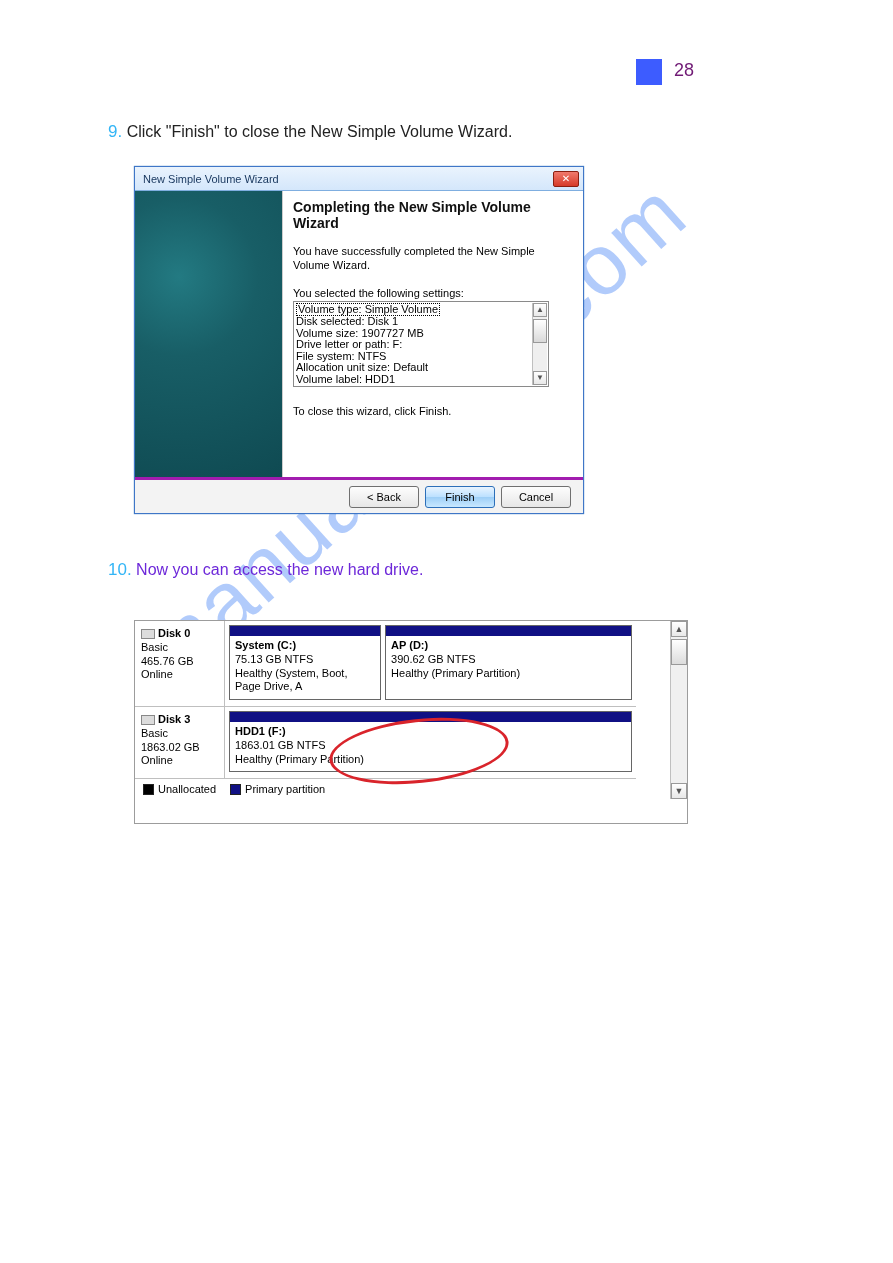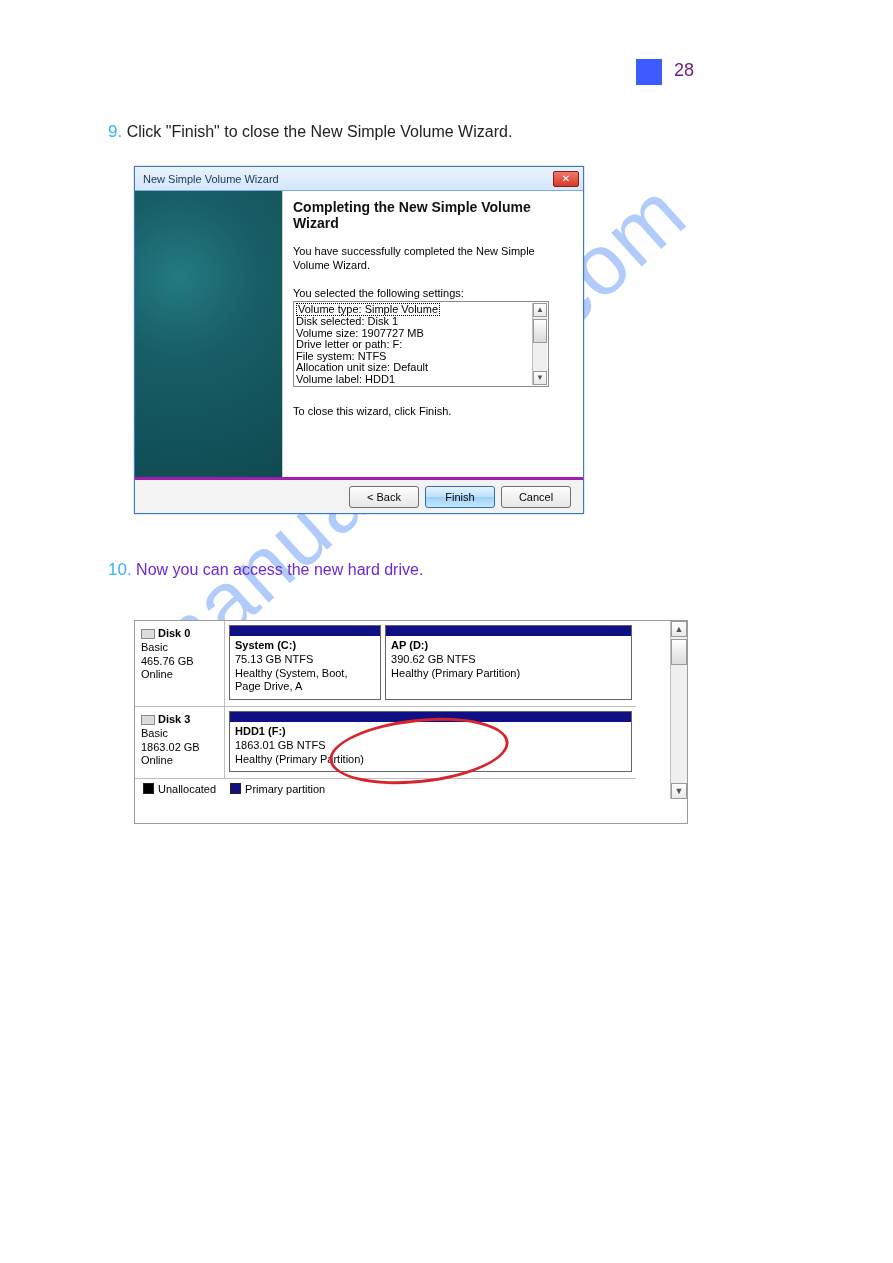--- a/index.html
+++ b/index.html
@@ -215,21 +215,21 @@
   }
   .diskmgmt .scrollcol .thumb{
     margin-top:2px;height:26px;border:1px solid #999;
     background:linear-gradient(#fff,#dcdcdc);
   }
   .diskmgmt .body { display:flex;gap:34px; }
   .diskmgmt .rows { flex:1; }
   .diskmgmt .legend {
     padding:4px 8px;
     font-size:11px;
-    display:flex; gap:4px; align-items:flex-start;
+    display:flex; gap:4px; align-items:flex-end;
   }
   .diskmgmt .legend .swatch { width:11px; height:11px; display:inline-block; border:1px solid #222;}
   .sw-black{background:#000;}
   .sw-blue{background:#101084;}
 
   
   .redcircle {
     position:absolute;
     top:719px;
     left:329px;

